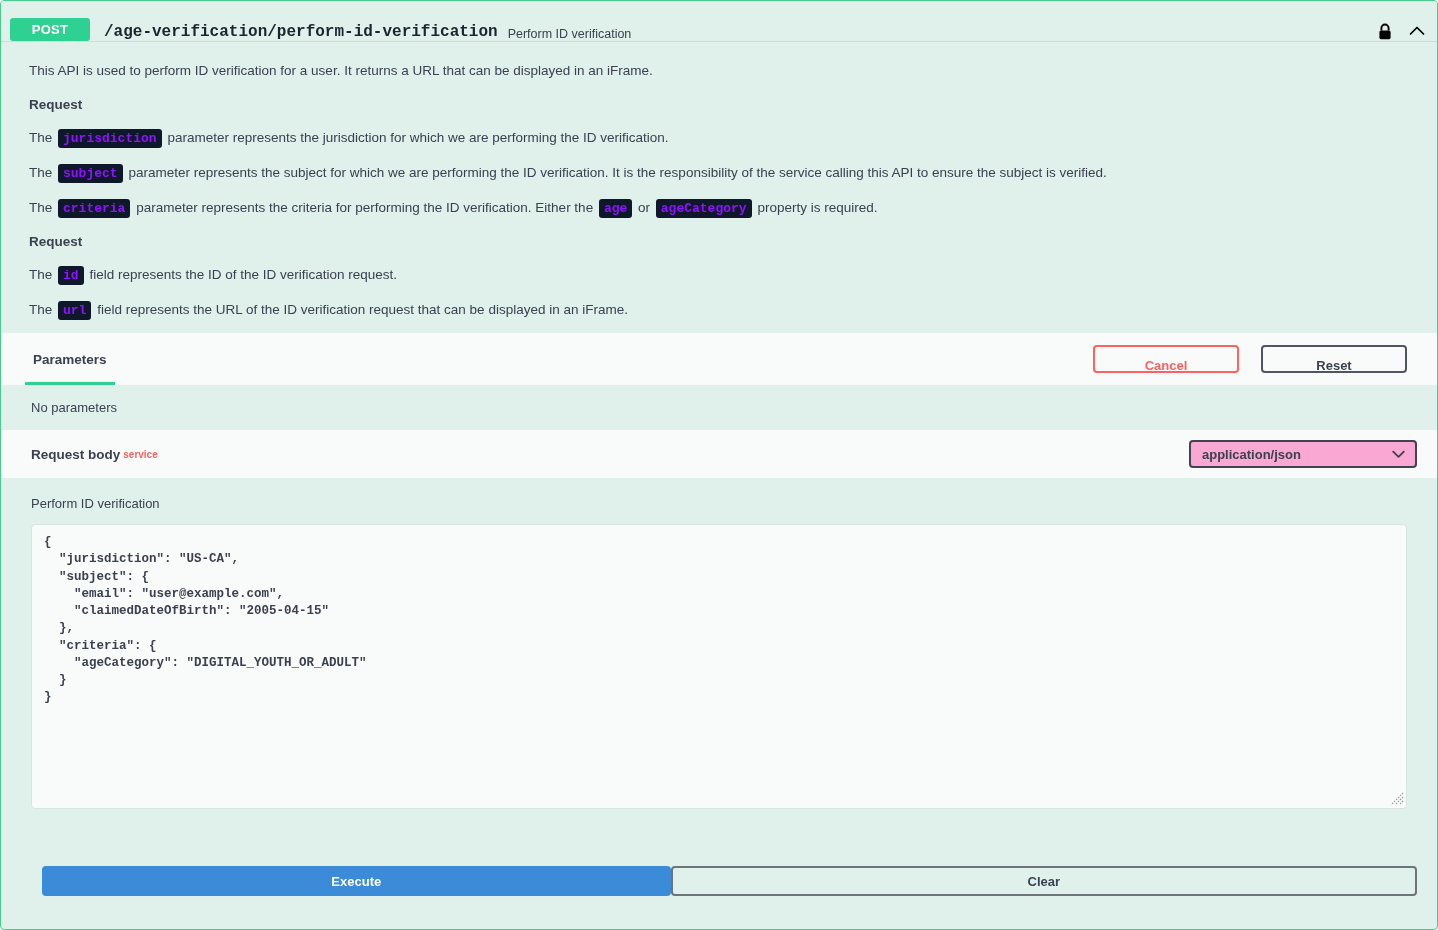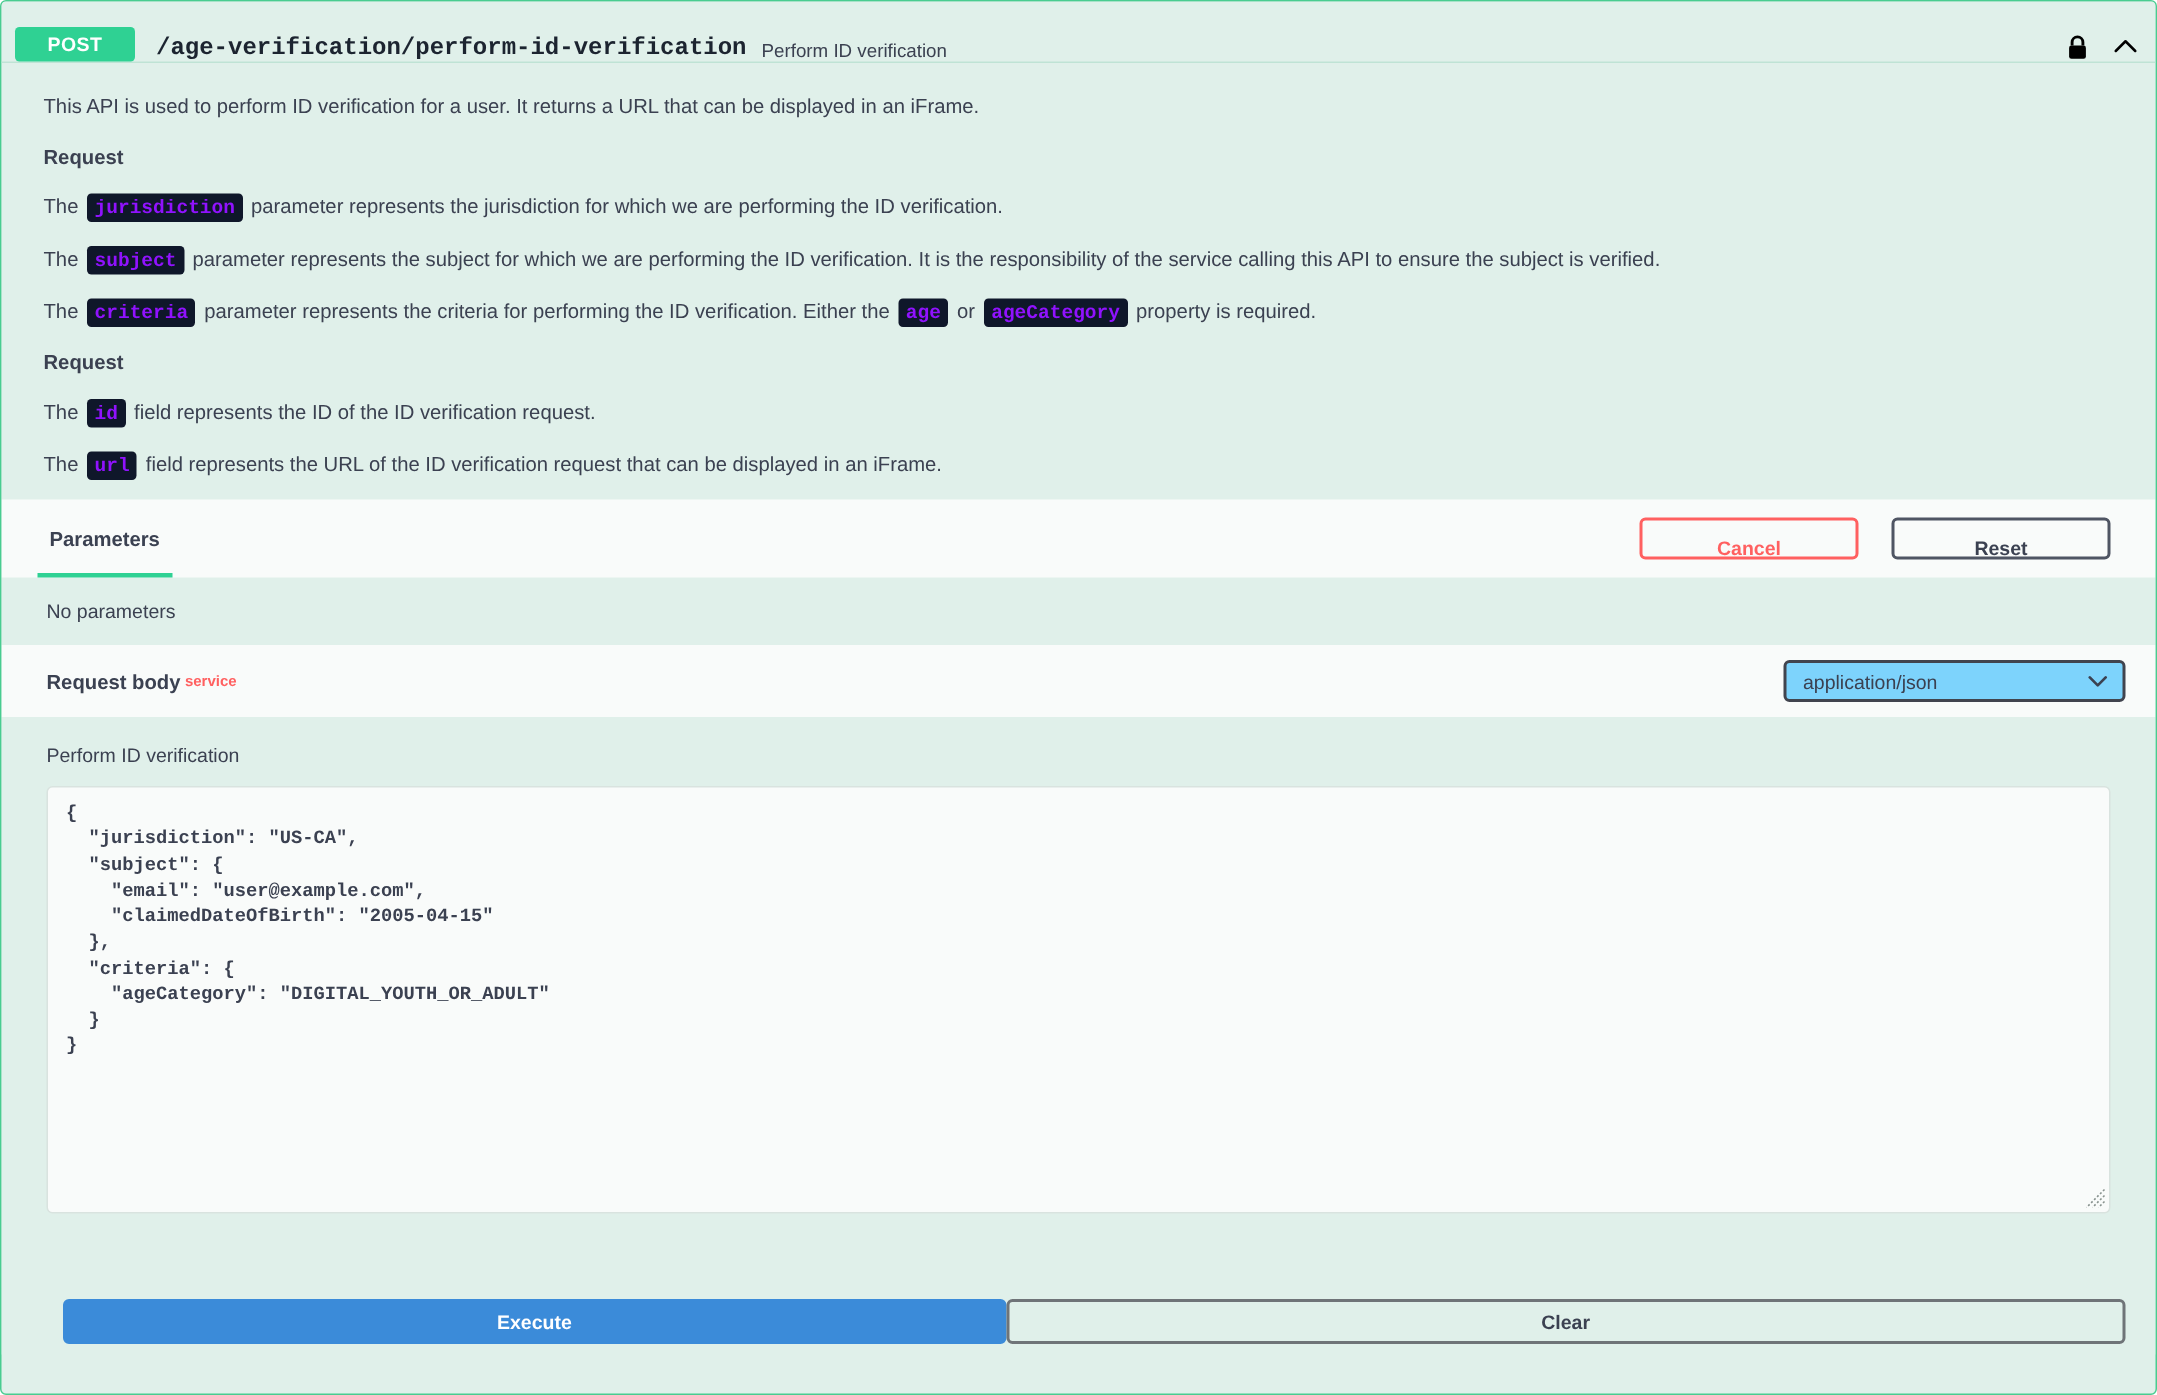--- a/index.html
+++ b/index.html
@@ -170,26 +170,26 @@
     vertical-align: super;
     margin-left: 3px;
   }
   .req-spacer { flex: 1 1 auto; }
   .content-type-select {
     position: relative;
     width: 228px;
     height: 28px;
     border: 2px solid #41444e;
     border-radius: 4px;
-    background: #7dd3fc;
+    background: #f9a8d4;
     display: flex;
     align-items: center;
     padding: 0 10px 0 11px;
     font-size: 13px;
-    font-weight: normal;
+    font-weight: bold;
     color: #3b4151;
     cursor: pointer;
   }
   .content-type-select .sel-spacer { flex: 1 1 auto; }
 
   
   .body-area {
     background: #e0f0ea;
     padding: 18px 30px 0 30px;
     height: 381px;

